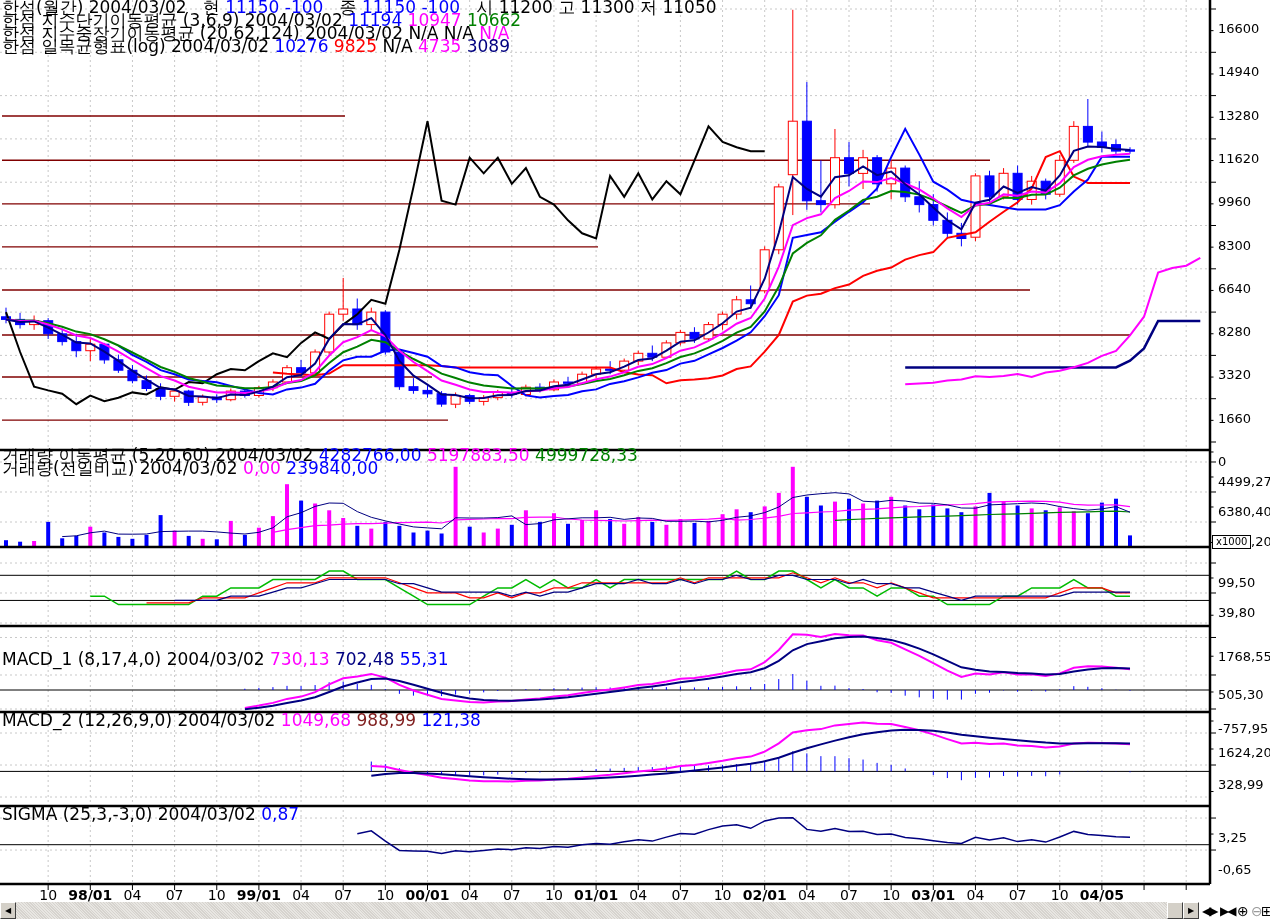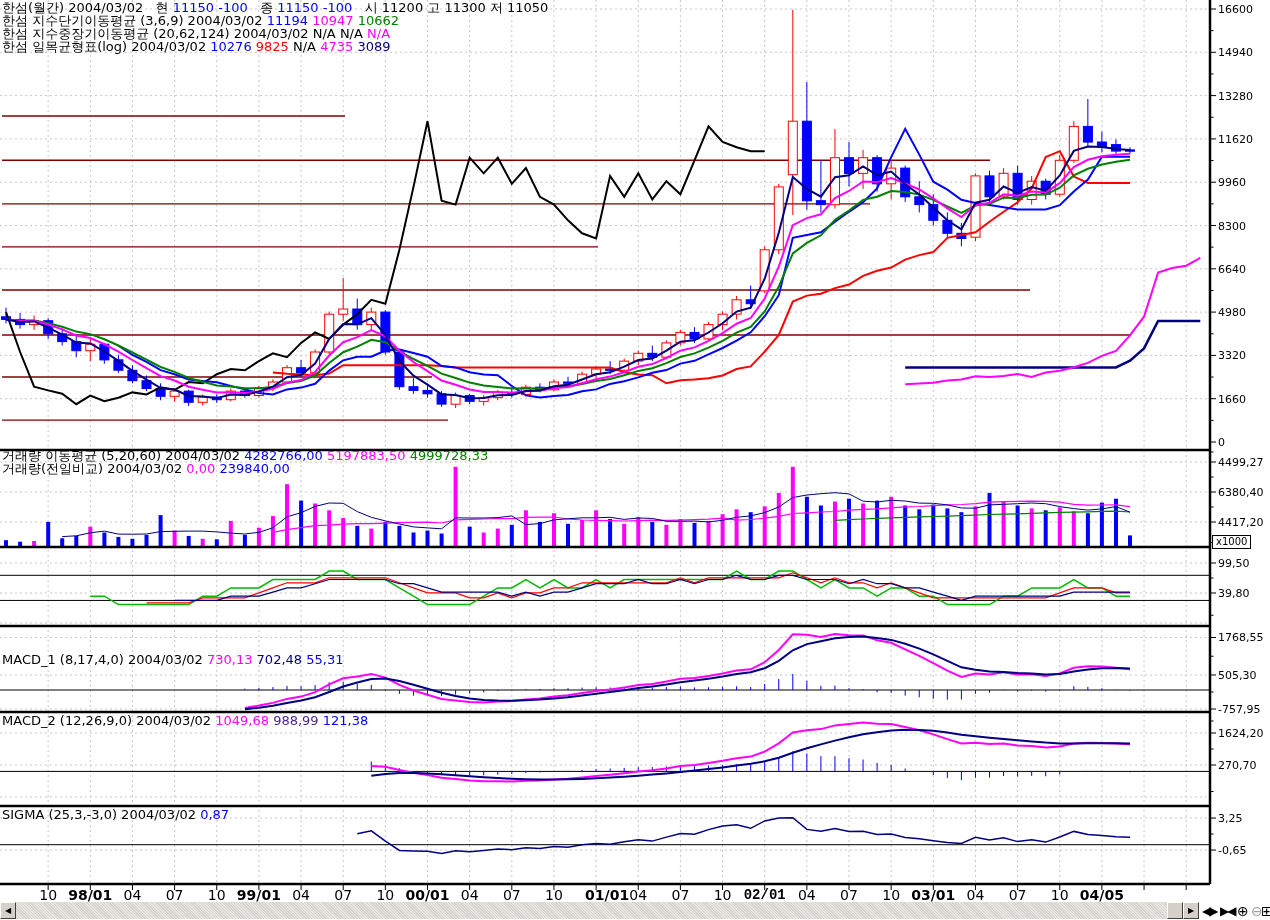--- a/index.html
+++ b/index.html
@@ -1,21 +1,21 @@
 <!DOCTYPE html>
 <html><head>
 <meta charset="utf-8">
 <style>
   html,body{margin:0;padding:0;background:#fff;}
   #app{position:relative;width:1270px;height:920px;background:#fff;overflow:hidden;
        font-family:"DejaVu Sans",sans-serif;}
   svg{position:absolute;left:0;top:0;}
-  .hdr{position:absolute;font-size:13px;line-height:13px;white-space:pre;z-index:5;}
-  .ylab{position:absolute;left:1218px;font-size:11px;color:#000;transform:translateY(-50%);
-        white-space:nowrap;z-index:4;}
+  .hdr{position:absolute;font-size:17px;line-height:13px;white-space:pre;z-index:5;}
+  .ylab{position:absolute;left:1218px;font-size:13px;color:#000;transform:translateY(-50%);
+        white-space:nowrap;z-index:4;margin-top:19px;}
   .xlab{position:absolute;top:887px;font-size:14px;color:#000;transform:translateX(-50%);
         white-space:nowrap;z-index:4;}
   .xlab.b{font-weight:bold;}
   #x1000{position:absolute;left:1212px;top:535px;border:1px solid #000;background:#fff;
          font-size:10px;padding:0 3px;line-height:12px;z-index:6;}
   #scrollrow{position:absolute;left:0;top:902px;width:1270px;height:18px;background:#fff;z-index:7;}
   .btn3d{position:absolute;top:0;height:17px;background:#d4d0c8;
          border-top:1px solid #fff;border-left:1px solid #fff;
          border-right:1px solid #404040;border-bottom:1px solid #404040;
          font-size:8px;text-align:center;line-height:16px;color:#000;box-sizing:border-box;}
@@ -575,67 +575,67 @@
       <line x1="1210" y1="691.9962949999999" x2="1213.5" y2="691.9962949999999" stroke="#000" stroke-width="1"></line>
       <line x1="1210" y1="721.0019560000001" x2="1213.5" y2="721.0019560000001" stroke="#000" stroke-width="1"></line>
       <line x1="1210" y1="749.0022819999999" x2="1213.5" y2="749.0022819999999" stroke="#000" stroke-width="1"></line>
       <line x1="1210" y1="791.517201" x2="1213.5" y2="791.517201" stroke="#000" stroke-width="1"></line>
       <line x1="1210" y1="834.0335" x2="1213.5" y2="834.0335" stroke="#000" stroke-width="1"></line>
     </svg>
 
   <div id="hdr-main" class="hdr" style="left:2px;top:1px;"><div><span style="color: rgb(0, 0, 0);">한섬(월간) 2004/03/02   현 </span><span style="color: rgb(0, 0, 255);">11150 -100</span><span style="color: rgb(0, 0, 0);">   종 </span><span style="color: rgb(0, 0, 255);">11150 -100</span><span style="color: rgb(0, 0, 0);">   시 11200 고 11300 저 11050</span></div><div><span style="color: rgb(0, 0, 0);">한섬 지수단기이동평균 (3,6,9) 2004/03/02 </span><span style="color: rgb(0, 0, 255);">11194 </span><span style="color: rgb(255, 0, 255);">10947 </span><span style="color: rgb(0, 128, 0);">10662</span></div><div><span style="color: rgb(0, 0, 0);">한섬 지수중장기이동평균 (20,62,124) 2004/03/02 N/A N/A </span><span style="color: rgb(255, 0, 255);">N/A</span></div><div><span style="color: rgb(0, 0, 0);">한섬 일목균형표(log) 2004/03/02 </span><span style="color: rgb(0, 0, 255);">10276 </span><span style="color: rgb(255, 0, 0);">9825 </span><span style="color: rgb(0, 0, 0);">N/A </span><span style="color: rgb(255, 0, 255);">4735 </span><span style="color: rgb(0, 0, 128);">3089</span></div></div>
   <div id="hdr-volume" class="hdr" style="left:2px;top:449px;"><div><span style="color: rgb(0, 0, 0);">거래량 이동평균 (5,20,60) 2004/03/02 </span><span style="color: rgb(0, 0, 255);">4282766,00 </span><span style="color: rgb(255, 0, 255);">5197883,50 </span><span style="color: rgb(0, 128, 0);">4999728,33</span></div><div><span style="color: rgb(0, 0, 0);">거래량(전일비교) 2004/03/02 </span><span style="color: rgb(255, 0, 255);">0,00 </span><span style="color: rgb(0, 0, 255);">239840,00</span></div></div>
   <div id="hdr-macd1" class="hdr" style="left:2px;top:628px;margin-top:25px;"><div><span style="color: rgb(0, 0, 0);">MACD_1 (8,17,4,0) 2004/03/02 </span><span style="color: rgb(255, 0, 255);">730,13 </span><span style="color: rgb(0, 0, 128);">702,48 </span><span style="color: rgb(0, 0, 255);">55,31</span></div></div>
-  <div id="hdr-macd2" class="hdr" style="left:2px;top:714px;"><div><span style="color: rgb(0, 0, 0);">MACD_2 (12,26,9,0) 2004/03/02 </span><span style="color: rgb(255, 0, 255); text-align: center;">1049,68 </span><span style="color: #4c1d95;">988,99 </span><span style="color: rgb(0, 0, 255);">121,38</span></div></div>
+  <div id="hdr-macd2" class="hdr" style="left:2px;top:714px;"><div><span style="color: rgb(0, 0, 0);">MACD_2 (12,26,9,0) 2004/03/02 </span><span style="color: rgb(255, 0, 255); text-align: center;">1049,68 </span><span style="color: #7f1d1d;">988,99 </span><span style="color: rgb(0, 0, 255);">121,38</span></div></div>
   <div id="hdr-sigma" class="hdr" style="left:2px;top:808px;"><div><span style="color: rgb(0, 0, 0);">SIGMA (25,3,-3,0) 2004/03/02 </span><span style="color: rgb(0, 0, 255);">0,87</span></div></div>
 
   <div id="ylabels">
       <div class="ylab" style="top: 9.0056px;">16600</div>
       <div class="ylab" style="top: 52.305px;">14940</div>
       <div class="ylab" style="top: 95.6045px;">13280</div>
       <div class="ylab" style="top: 138.904px;">11620</div>
       <div class="ylab" style="top: 182.203px;">9960</div>
       <div class="ylab" style="top: 225.503px;">8300</div>
       <div class="ylab" style="top: 268.802px;">6640</div>
-      <div class="ylab" style="top: 312.102px;">4980</div>
+      <div class="ylab" style="top: 312.102px;">8280</div>
       <div class="ylab" style="top: 355.401px;">3320</div>
       <div class="ylab" style="top: 398.701px;">1660</div>
       <div class="ylab" style="top: 442px;">0</div>
       <div class="ylab" style="top: 461.999px;">4499,27</div>
       <div class="ylab" style="top: 492px;">6380,40</div>
       <div class="ylab" style="top: 522px;">4417,20</div>
       <div class="ylab" style="top: 563px;">99,50</div>
       <div class="ylab" style="top: 592.993px;">39,80</div>
       <div class="ylab" style="top: 637.474px;">1768,55</div>
       <div class="ylab" style="top: 674.993px;">505,30</div>
       <div class="ylab" style="top: 709px;">-757,95</div>
       <div class="ylab" style="top: 733.004px;">1624,20</div>
-      <div class="ylab" style="top: 765.001px;">270,70</div>
+      <div class="ylab" style="top: 765.001px;">328,99</div>
       <div class="ylab" style="top: 818.034px;">3,25</div>
       <div class="ylab" style="top: 850.033px;">-0,65</div>
     </div>
   <div id="xlabels">
       <div class="xlab" style="left: 48.15px;">10</div>
       <div class="xlab b" style="left: 90.3px;">98/01</div>
       <div class="xlab" style="left: 132.45px;">04</div>
       <div class="xlab" style="left: 174.6px;">07</div>
       <div class="xlab" style="left: 216.75px;">10</div>
       <div class="xlab b" style="left: 258.9px;">99/01</div>
       <div class="xlab" style="left: 301.05px;">04</div>
       <div class="xlab" style="left: 343.2px;">07</div>
       <div class="xlab" style="left: 385.35px;">10</div>
       <div class="xlab b" style="left: 427.5px;">00/01</div>
       <div class="xlab" style="left: 469.65px;">04</div>
       <div class="xlab" style="left: 511.8px;">07</div>
       <div class="xlab" style="left: 553.95px;">10</div>
-      <div class="xlab b" style="left: 596.1px; margin-left: 11px;">01/01</div>
+      <div class="xlab b" style="left: 596.1px;">01/01</div>
       <div class="xlab" style="left: 638.25px;">04</div>
       <div class="xlab" style="left: 680.4px;">07</div>
       <div class="xlab" style="left: 722.55px;">10</div>
-      <div class="xlab b" style="left: 764.7px; font-family: Liberation Mono, monospace;">02/01</div>
+      <div class="xlab b" style="left: 764.7px;">02/01</div>
       <div class="xlab" style="left: 806.85px;">04</div>
       <div class="xlab" style="left: 849px;">07</div>
       <div class="xlab" style="left: 891.15px;">10</div>
       <div class="xlab b" style="left: 933.3px;">03/01</div>
       <div class="xlab" style="left: 975.45px;">04</div>
       <div class="xlab" style="left: 1017.6px;">07</div>
       <div class="xlab" style="left: 1059.75px;">10</div>
       <div class="xlab b" style="left: 1101.9px;">04/05</div>
     </div>
 

